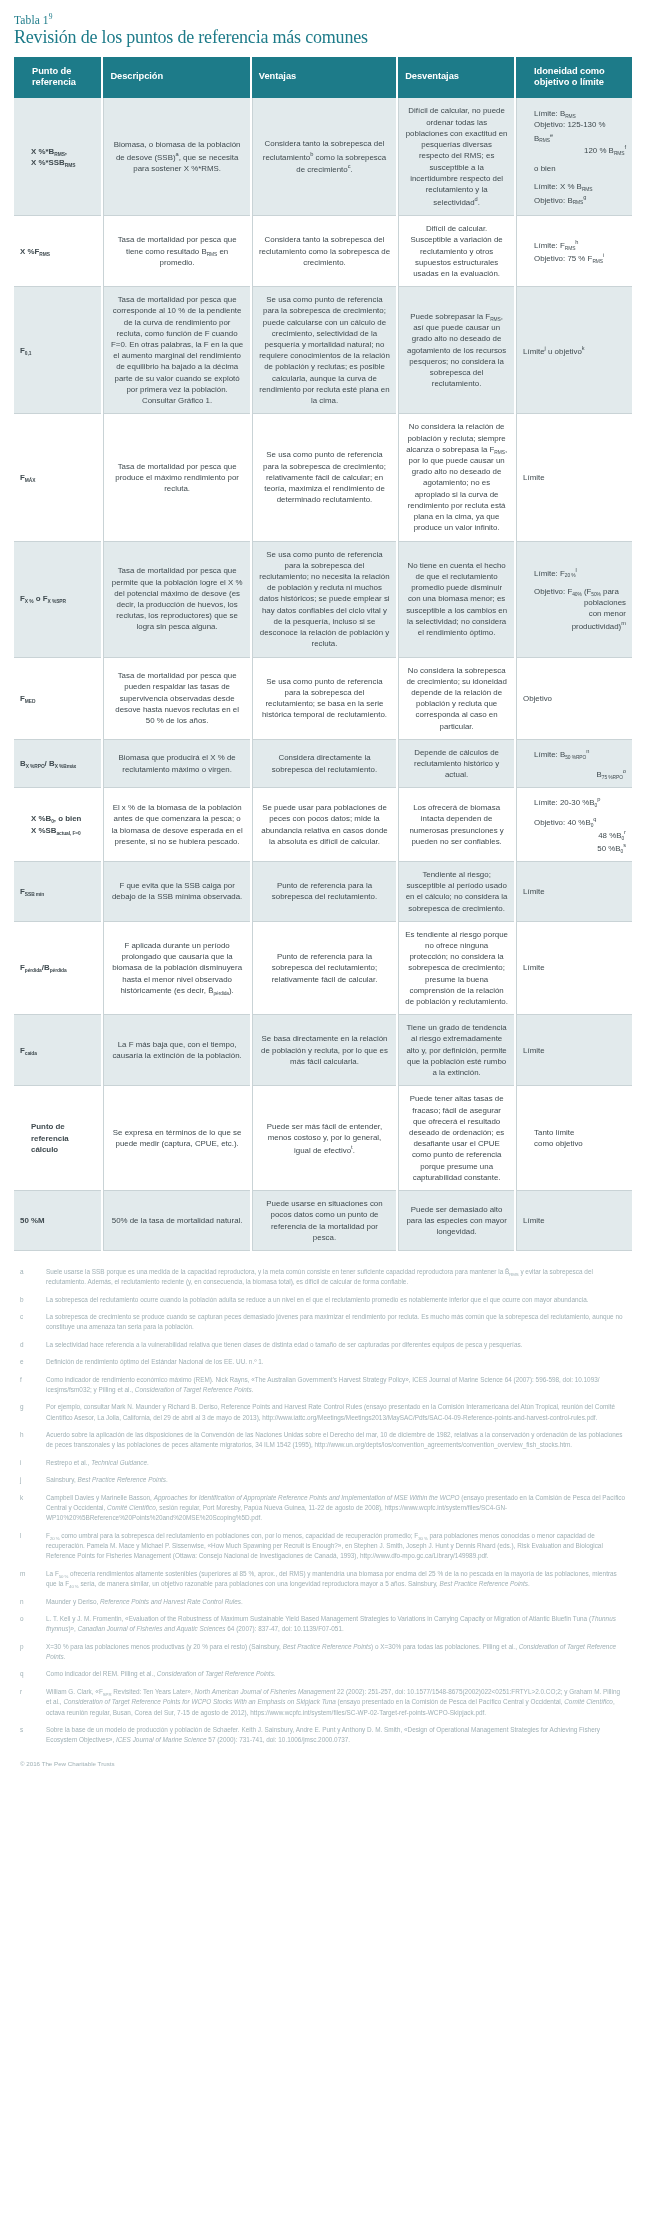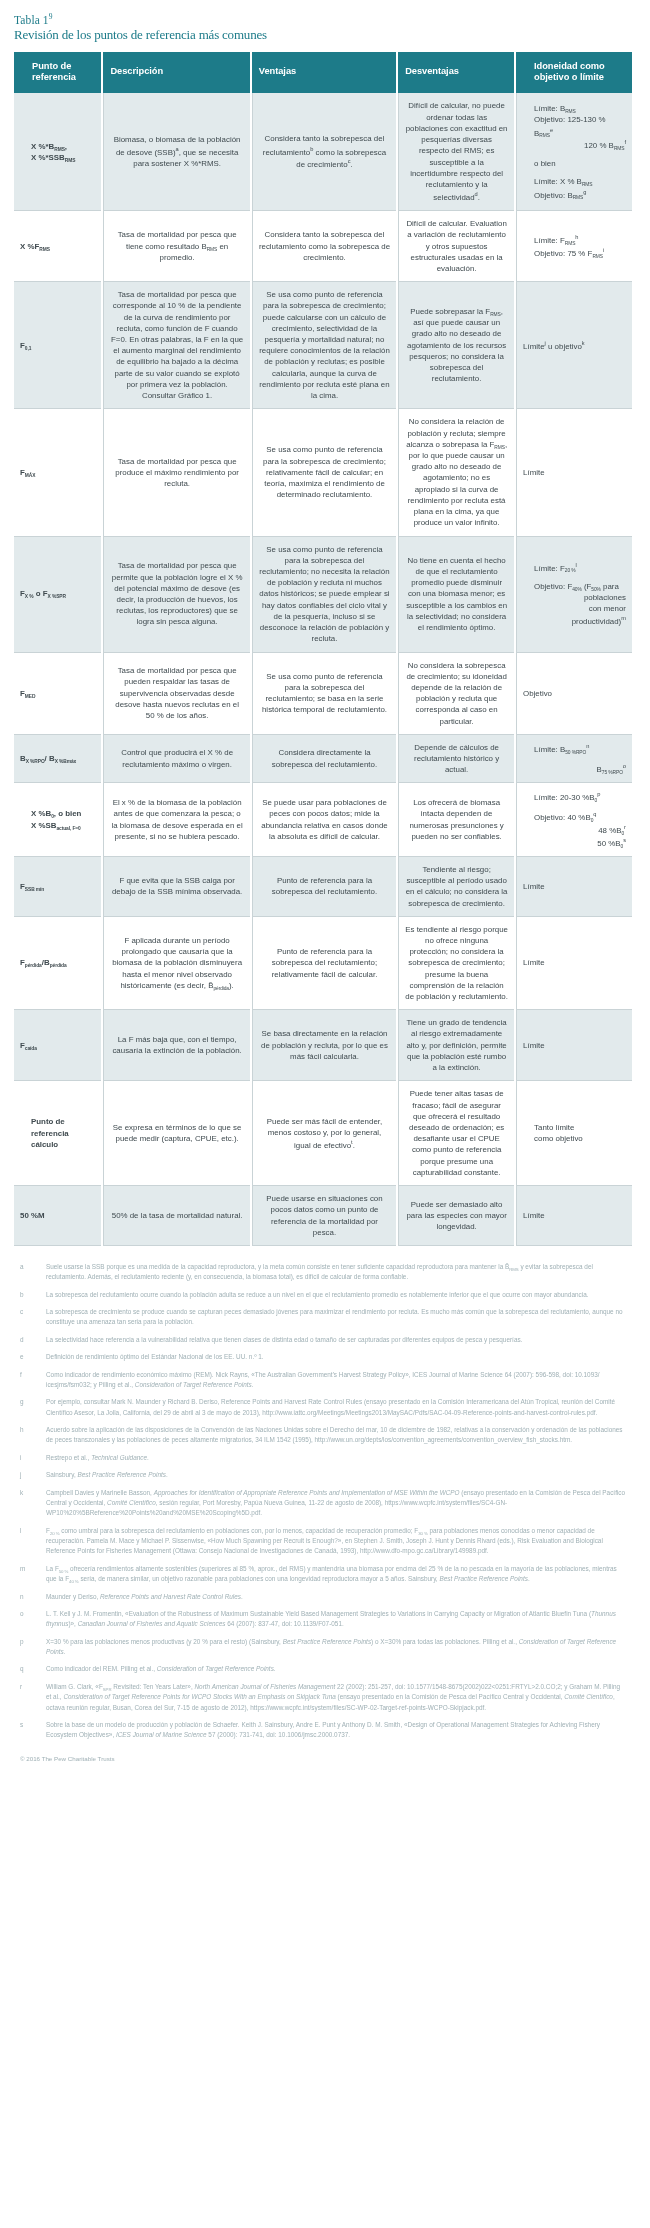--- a/index.html
+++ b/index.html
@@ -17,21 +17,21 @@
   .tbl-label {
     font-family: "Liberation Serif", serif;
     font-size: 11.5px;
     color: #1d7b89;
     margin: 2px 0 1px 0;
     letter-spacing: .1px;
   }
   .tbl-label sup { font-size: 7.5px; vertical-align: super; }
   .tbl-title {
     font-family: "Liberation Serif", serif;
-    font-size: 13px;
+    font-size: 18px;
     color: #1d7b89;
     font-weight: normal;
     margin: 0 0 9px 0;
     letter-spacing: -.2px;
   }
 
   
   table.refpoints {
     width: 622px;
     border-collapse: separate;
@@ -142,21 +142,21 @@
           <span class="blank-line"></span>
           <span class="tabline">Límite: X % B<sub>RMS</sub></span>
           <span class="tabline">Objetivo: B<sub>RMS</sub><sup class="fn">g</sup></span>
         </td>
       </tr>
 
       <tr class="plain">
         <td class="rp">X %F<sub>RMS</sub></td>
         <td class="desc sep-left">Tasa de mortalidad por pesca que tiene como resultado B<sub>RMS</sub> en promedio.</td>
         <td class="adv sep-left">Considera tanto la sobrepesca del reclutamiento como la sobrepesca de crecimiento.</td>
-        <td class="dis sep-left">Difícil de calcular. Evaluation a variación de reclutamiento y otros supuestos estructurales usadas en la evaluación.</td>
+        <td class="dis sep-left">Difícil de calcular. Susceptible a variación de reclutamiento y otros supuestos estructurales usadas en la evaluación.</td>
         <td class="suit sep-left">
           <span class="tabline">Límite: F<sub>RMS</sub><sup class="fn">h</sup></span>
           <span class="tabline">Objetivo: 75 % F<sub>RMS</sub><sup class="fn">i</sup></span>
         </td>
       </tr>
 
       <tr class="shade">
         <td class="rp">F<sub>0,1</sub></td>
         <td class="desc sep-left">Tasa de mortalidad por pesca que corresponde al 10 % de la pendiente de la curva de rendimiento por recluta, como función de F cuando F=0. En otras palabras, la F en la que el aumento marginal del rendimiento de equilibrio ha bajado a la décima parte de su valor cuando se explotó por primera vez la población. Consultar Gráfico 1.</td>
         <td class="adv sep-left">Se usa como punto de referencia para la sobrepesca de crecimiento; puede calcularse con un cálculo de crecimiento, selectividad de la pesquería y mortalidad natural; no requiere conocimientos de la relación de población y reclutas; es posible calcularla, aunque la curva de rendimiento por recluta esté plana en la cima.</td>
@@ -190,21 +190,21 @@
       <tr class="plain">
         <td class="rp">F<sub>MED</sub></td>
         <td class="desc sep-left">Tasa de mortalidad por pesca que pueden respaldar las tasas de supervivencia observadas desde desove hasta nuevos reclutas en el 50 % de los años.</td>
         <td class="adv sep-left">Se usa como punto de referencia para la sobrepesca del reclutamiento; se basa en la serie histórica temporal de reclutamiento.</td>
         <td class="dis sep-left">No considera la sobrepesca de crecimiento; su idoneidad depende de la relación de población y recluta que corresponda al caso en particular.</td>
         <td class="suit sep-left">Objetivo</td>
       </tr>
 
       <tr class="shade">
         <td class="rp">B<sub>X %RPO</sub>/ B<sub>X %Bmáx</sub></td>
-        <td class="desc sep-left">Control que producirá el X % de reclutamiento máximo o virgen.</td>
+        <td class="desc sep-left">Biomasa que producirá el X % de reclutamiento máximo o virgen.</td>
         <td class="adv sep-left">Considera directamente la sobrepesca del reclutamiento.</td>
         <td class="dis sep-left">Depende de cálculos de reclutamiento histórico y actual.</td>
         <td class="suit sep-left">
           <span class="tabline">Límite: B<sub>50 %RPO</sub><sup class="fn">n</sup></span>
           <span class="blank-line"></span>
           <span class="ind">B<sub>75 %RPO</sub><sup class="fn">o</sup></span>
         </td>
       </tr>
 
       <tr class="plain">

